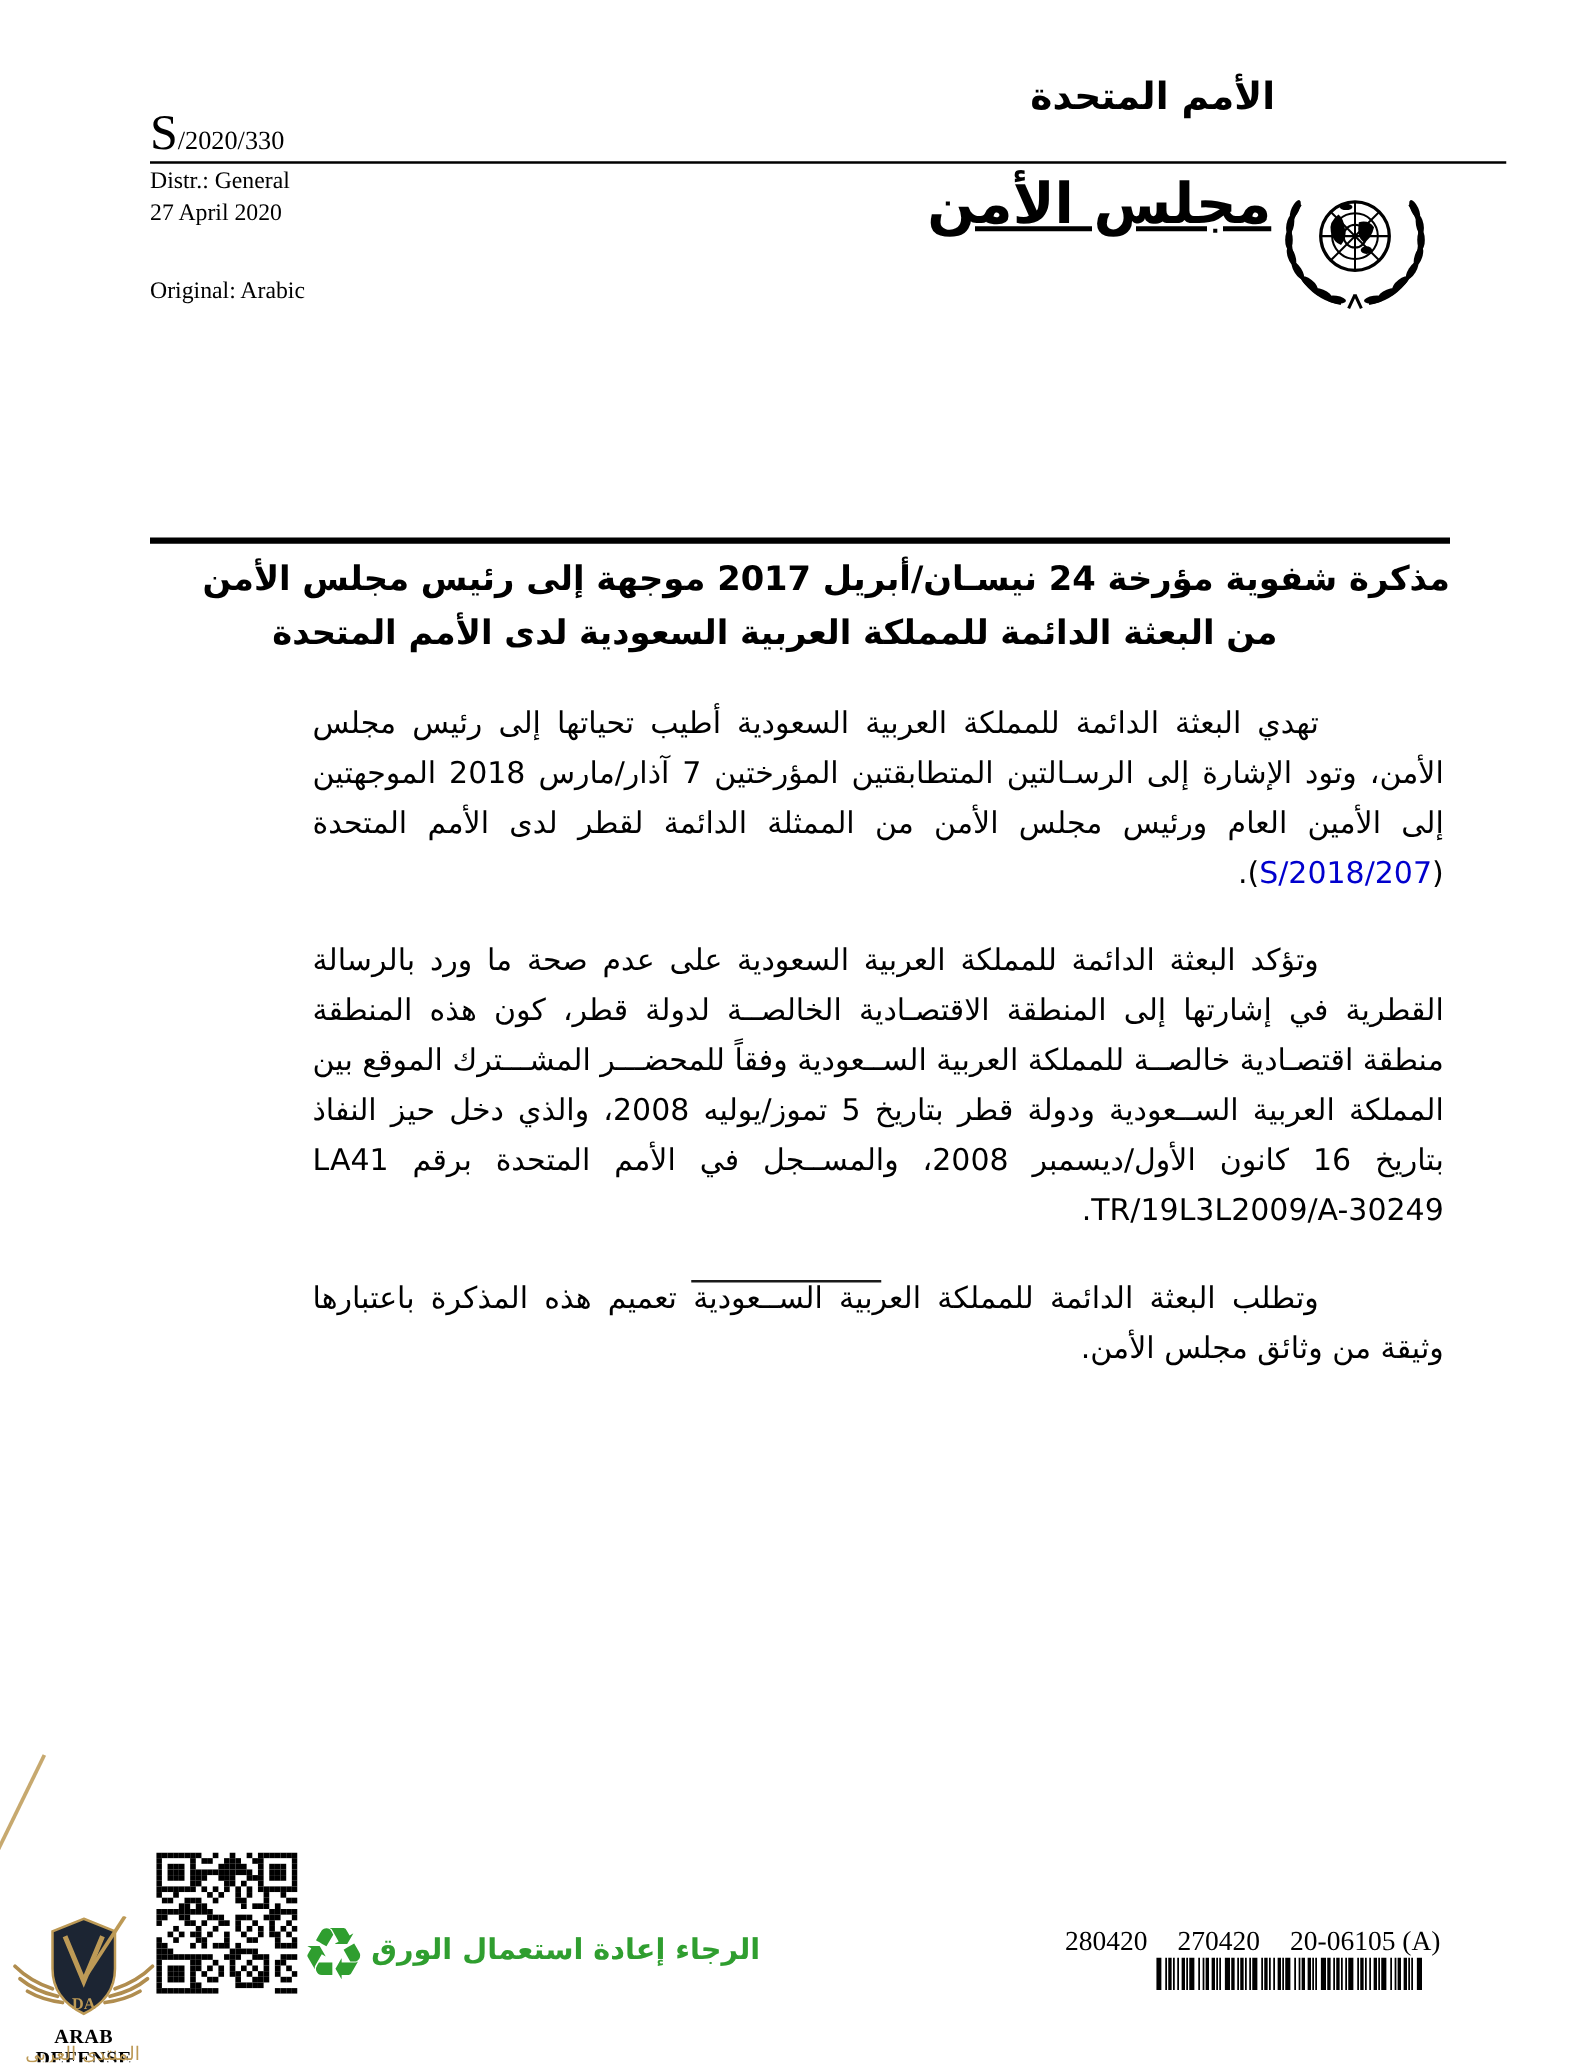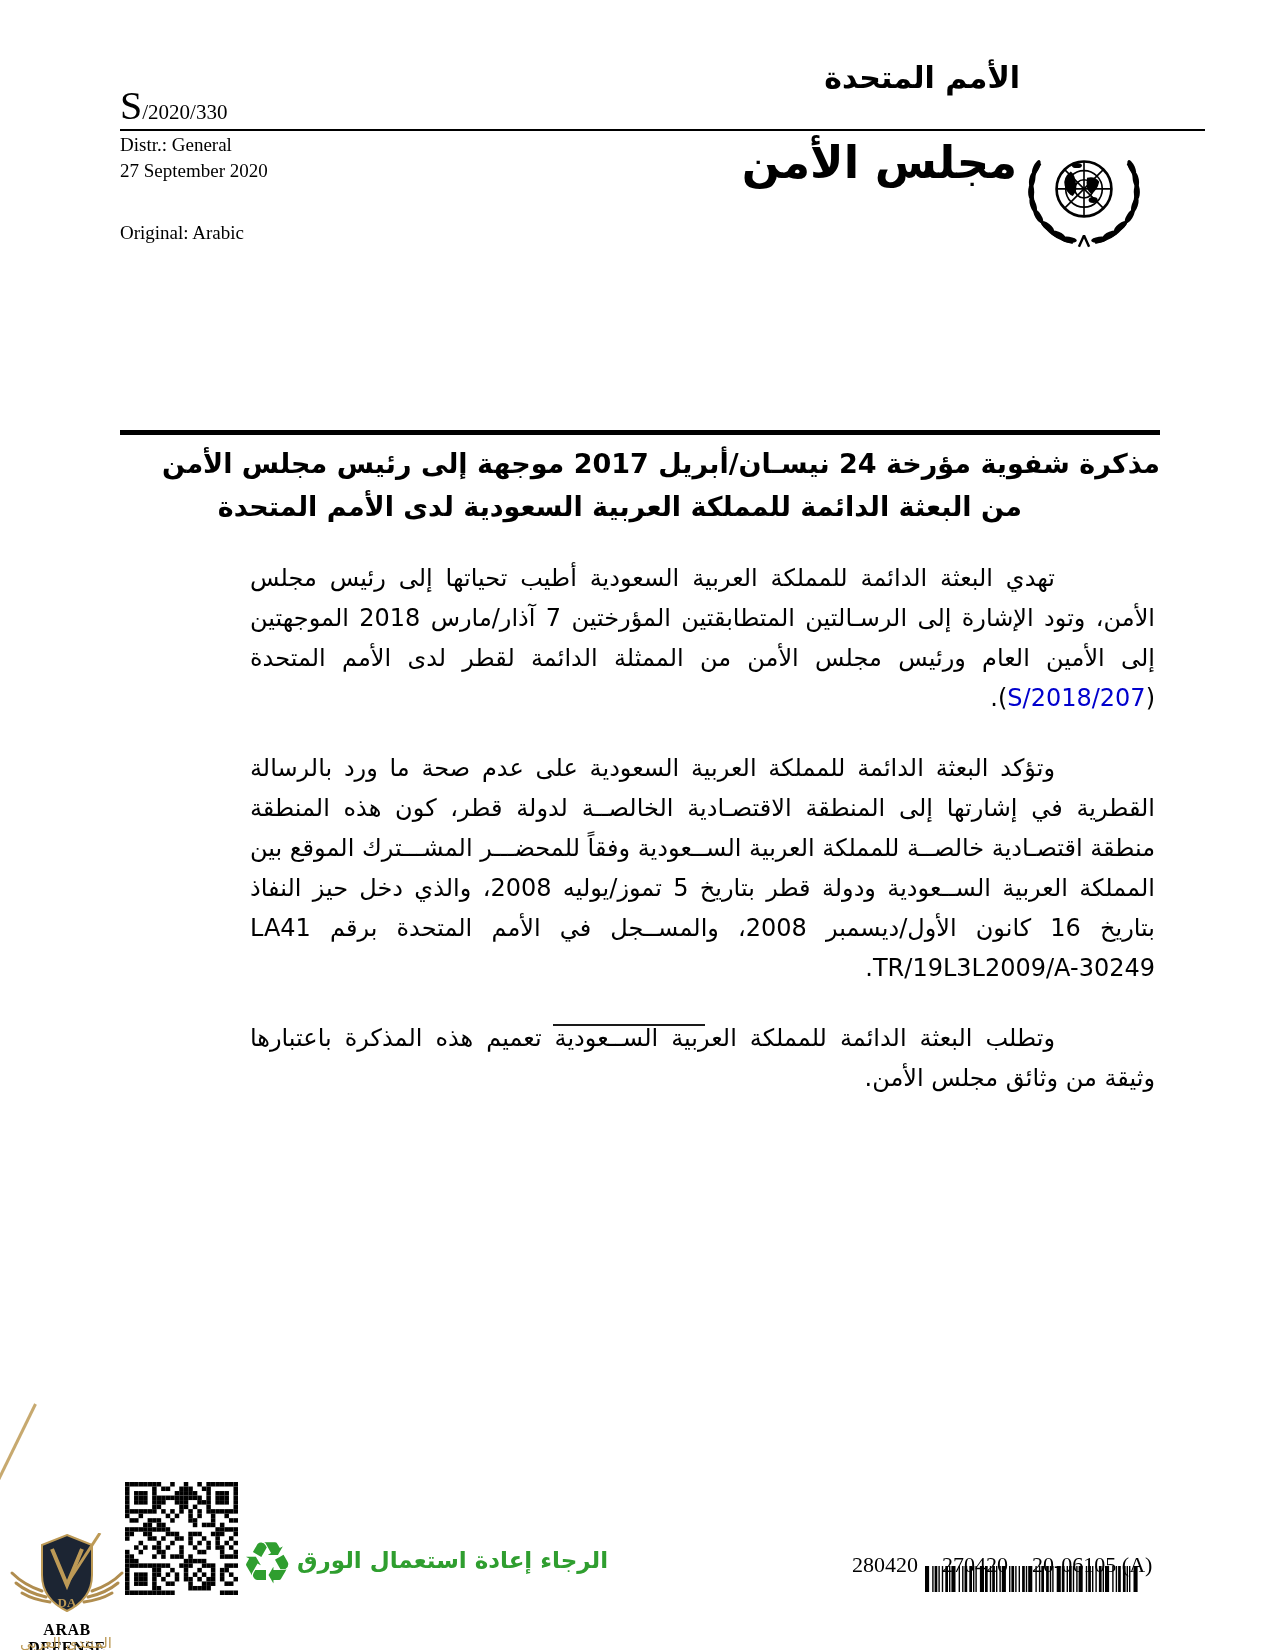--- a/index.html
+++ b/index.html
@@ -15,21 +15,21 @@
   .latin{font-family:"Liberation Serif",serif;}
 
   
   .doc-symbol{position:absolute;left:120px;top:86px;white-space:nowrap;}
   .doc-symbol .big-s{font-family:"Liberation Serif",serif;font-size:40px;line-height:40px;}
   .doc-symbol .rest{font-family:"Liberation Serif",serif;font-size:21px;}
   .un-name-ar{position:absolute;right:255px;top:60px;font-size:30px;font-weight:700;direction:rtl;}
   .header-rule{position:absolute;left:120px;top:129px;width:1085px;height:2px;background:#000;}
   .distr{position:absolute;left:120px;top:132px;font-size:19px;line-height:26px;}
   .original{position:absolute;left:120px;top:222px;font-size:19px;}
-  .council-title{position:absolute;right:258px;top:132px;font-size:45px;font-weight:bold;direction:rtl;line-height:62px;}
+  .council-title{position:absolute;right:258px;top:132px;font-size:45px;font-weight:bold;direction:rtl;line-height:62px;text-decoration:underline;}
   .emblem{position:absolute;left:1020px;top:140px;width:128px;height:112px;}
 
   
   .title-rule{position:absolute;left:120px;top:430px;width:1040px;height:5px;background:#000;}
   .doc-title{position:absolute;left:120px;top:442px;width:1040px;box-sizing:border-box;
              direction:rtl;text-align:right;font-weight:bold;font-size:27px;line-height:43px;
              padding-right:138px;text-indent:-138px;}
 
   
   .body-flow{position:absolute;left:250px;top:541px;width:905px;direction:rtl;
@@ -38,21 +38,21 @@
   .doc-link{color:var(--link-blue);}
   .end-separator{position:absolute;left:553px;top:1024px;width:152px;height:2px;background:#1a1a1a;}
 
   
   .qr{position:absolute;left:125px;top:1482px;width:113px;height:113px;fill:#000;}
   .recycle{position:absolute;left:241px;top:1533px;font-size:58px;line-height:60px;
            color:var(--recycle-green);font-family:"DejaVu Sans",sans-serif;}
   .recycle-label{position:absolute;left:297px;top:1547px;font-size:23px;font-weight:bold;
                  color:var(--recycle-green);direction:rtl;white-space:nowrap;}
   .footer-codes{position:absolute;left:852px;top:1540px;display:flex;gap:24px;
-                font-family:"Liberation Serif",serif;font-size:22px;white-space:nowrap;margin-top:12px;}
+                font-family:"Liberation Serif",serif;font-size:22px;white-space:nowrap;}
   .barcode{position:absolute;left:925px;top:1566px;width:214px;height:26px;fill:#000;}
 
   
   .wm-slash{position:absolute;left:34px;top:1404px;width:3px;height:128px;
             background:var(--watermark-gold);transform:rotate(26deg);transform-origin:top center;opacity:.85;}
   .wm-logo{position:absolute;left:8px;top:1533px;width:118px;height:88px;}
   .wm-en{position:absolute;left:6px;top:1621px;width:122px;text-align:center;
          font-family:"Liberation Serif",serif;font-weight:bold;font-size:16px;letter-spacing:.5px;}
   .wm-ar{position:absolute;left:0px;top:1634px;width:132px;text-align:center;
          font-size:15px;color:var(--watermark-gold);direction:rtl;}
@@ -62,21 +62,21 @@
 
 <div class="page">
 
   <div class="doc-symbol latin">
     <span class="big-s">S</span><span class="rest">/2020/330</span>
   </div>
   <div class="un-name-ar">الأمم المتحدة</div>
   <div class="header-rule"></div>
   <div class="distr latin">
     <div>Distr.: General</div>
-    <div>27 September 2020</div>
+    <div>27 April 2020</div>
   </div>
   <div class="original latin">Original: Arabic</div>
   <div class="council-title">مجلس الأمن</div>
 
   <svg class="emblem" viewBox="0 0 126 108">
     <g stroke="#000" fill="none" stroke-width="2.6">
       <circle cx="63" cy="47" r="27"></circle>
     </g>
     <g stroke="#000" fill="none" stroke-width="1.6">
       <circle cx="63" cy="47" r="18"></circle>

